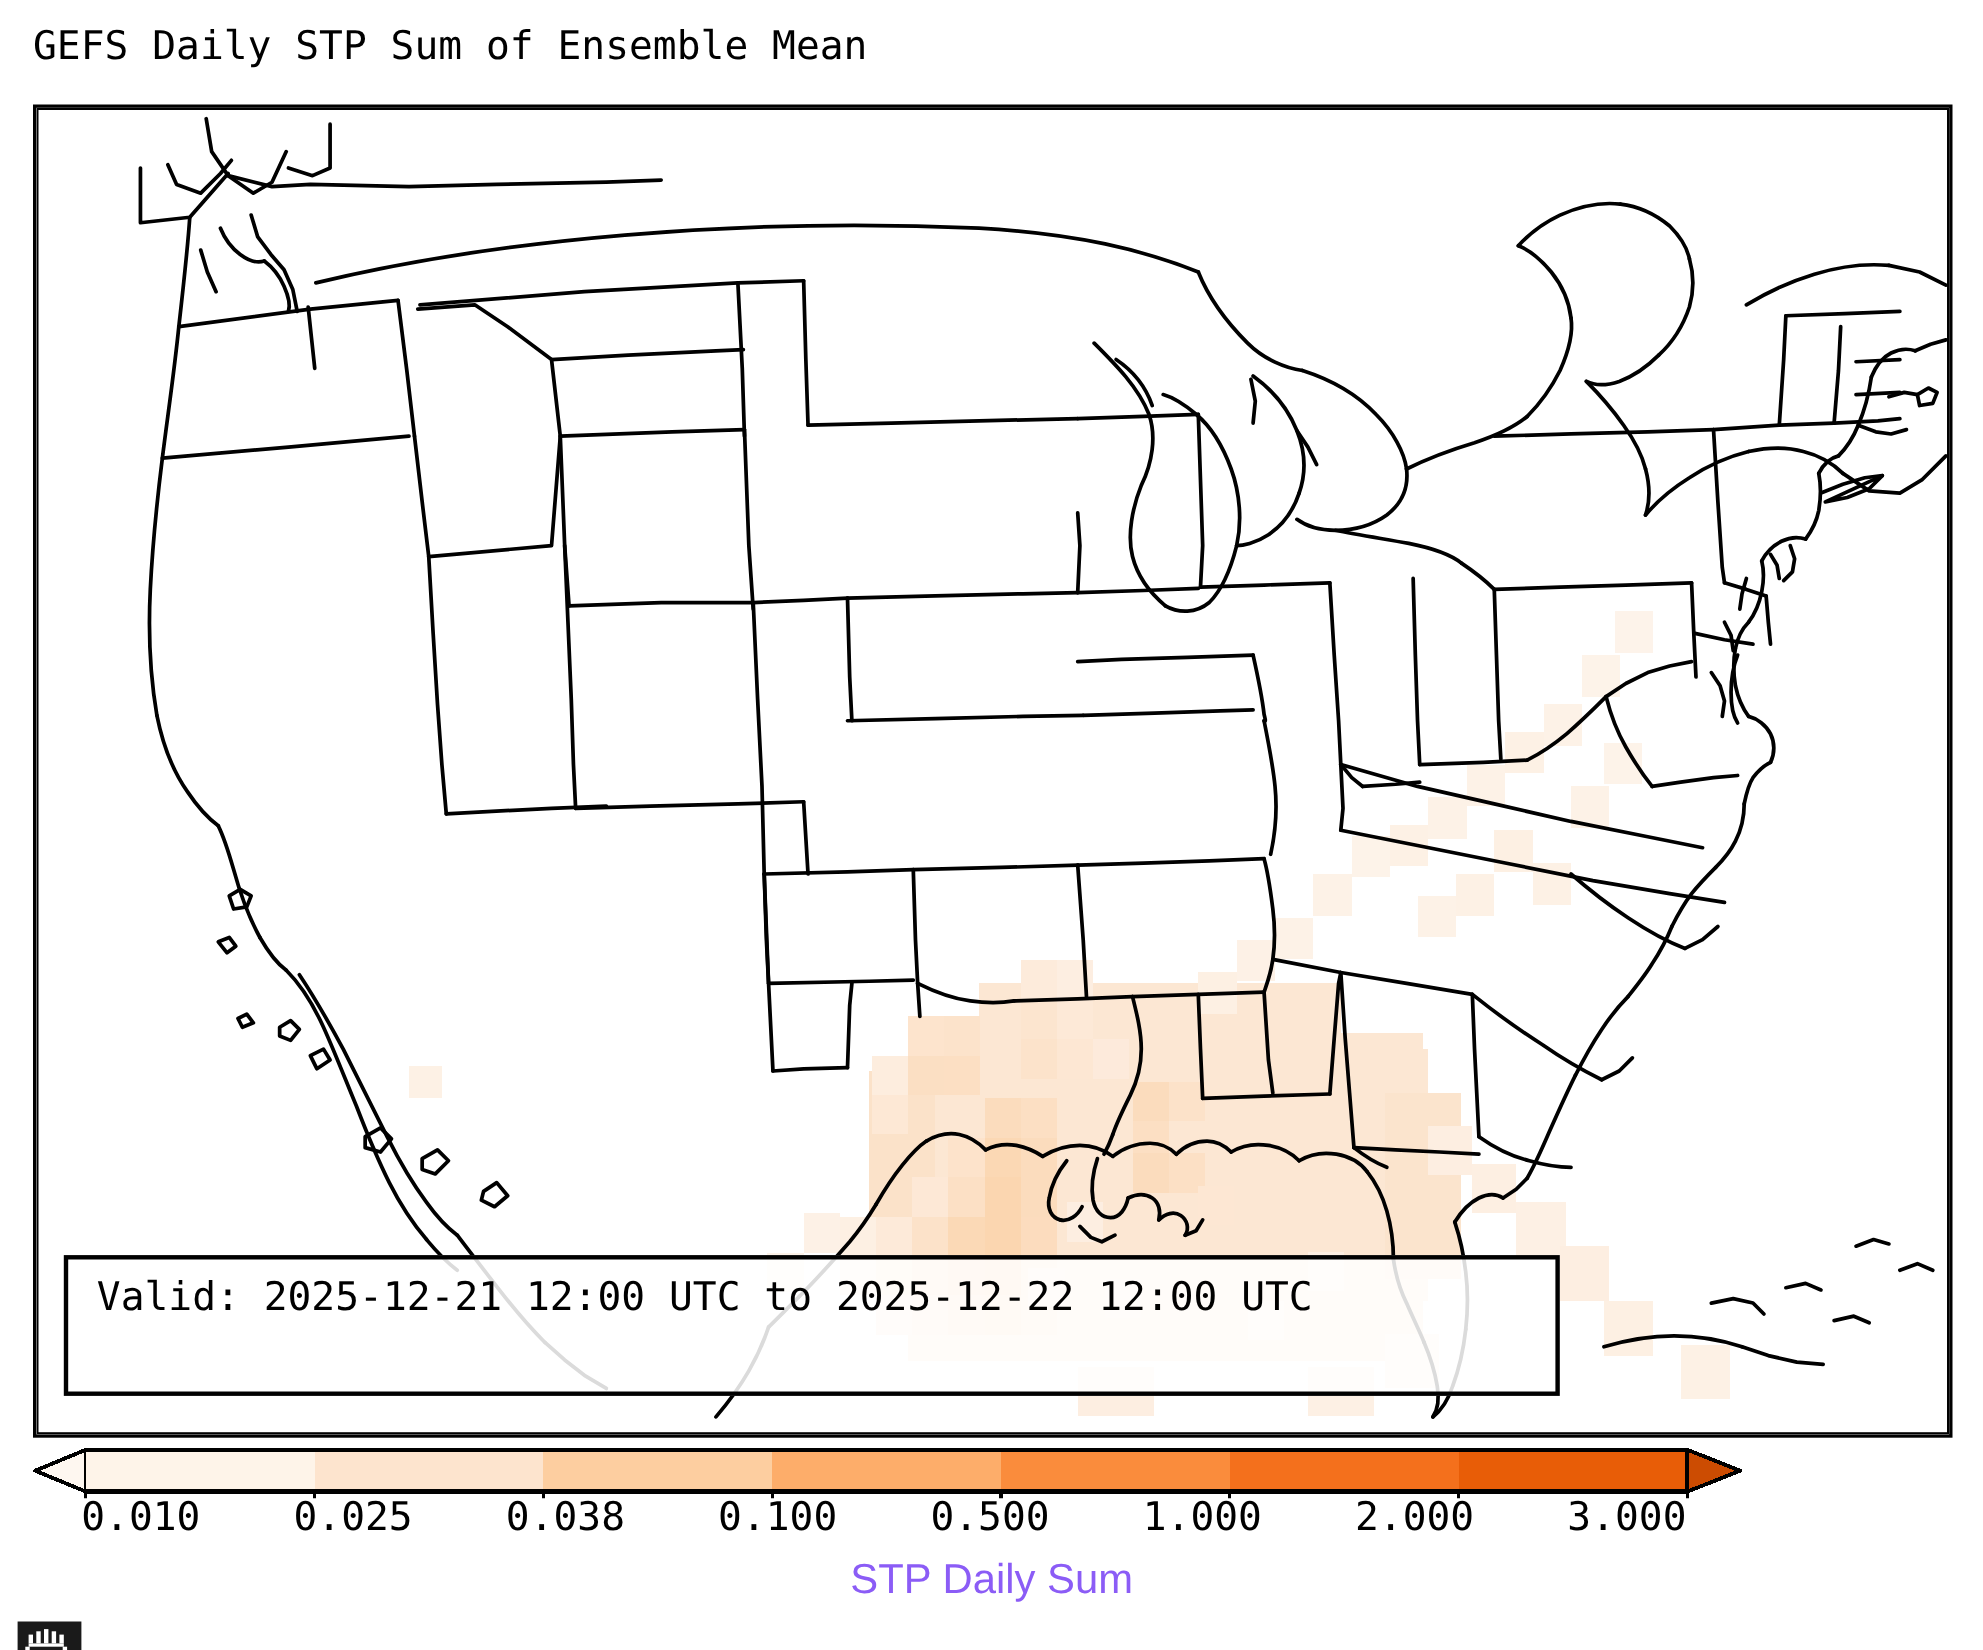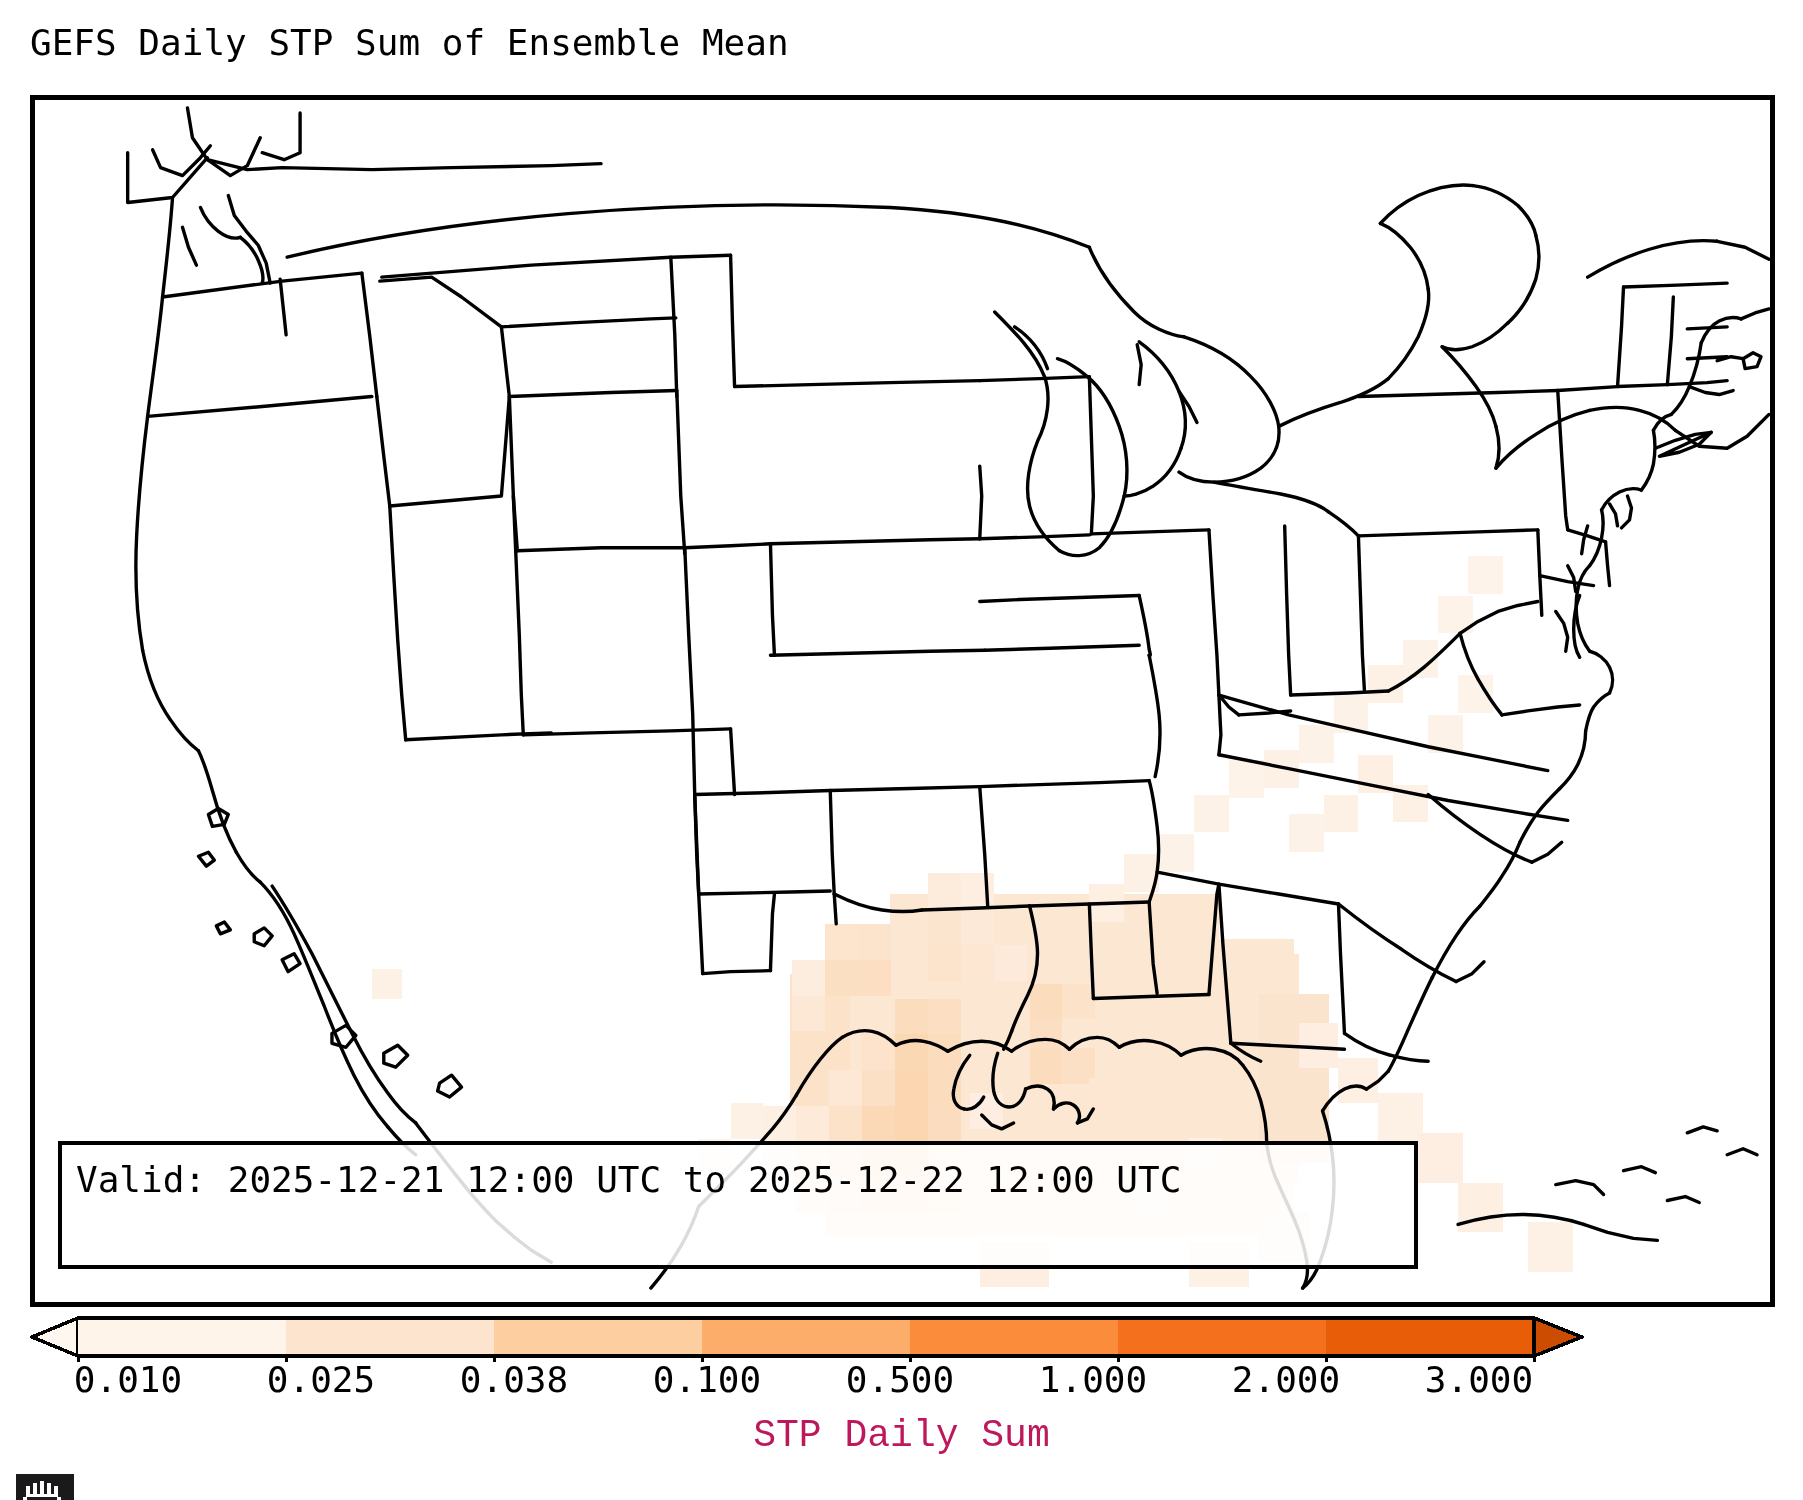--- a/index.html
+++ b/index.html
@@ -42,21 +42,21 @@
 
   
   #info-box {
     position: absolute;
     left: 58px;
     top: 1141px;
     width: 1360px;
     height: 128px;
     border: 4px solid #000000;
     background: rgba(255,255,255,0.86);
-    padding: 8px 14px 0 14px;
+    padding: 8px 14px 0 26px;
     z-index: 40;
   }
   .info-line {
     font-size: 36px;
     line-height: 53px;
     color: #000000;
     white-space: pre;
     font-family: "DejaVu Sans Mono", "Liberation Mono", monospace;
   }
 
@@ -91,22 +91,22 @@
   }
 
   #cbar-axis-label {
     position: absolute;
     left: 0;
     top: 1413px;
     width: 1803px;
     text-align: center;
     font-size: 38px;
     line-height: 46px;
-    color: #be185d;
-    font-family: Liberation Mono, monospace;
+    color: #8b5cf6;
+    font-family: Liberation Sans, sans-serif;
     z-index: 30;
   }
 
   
   #niu-logo {
     position: absolute;
     left: 14px;
     top: 1472px;
     width: 62px;
     height: 96px;

